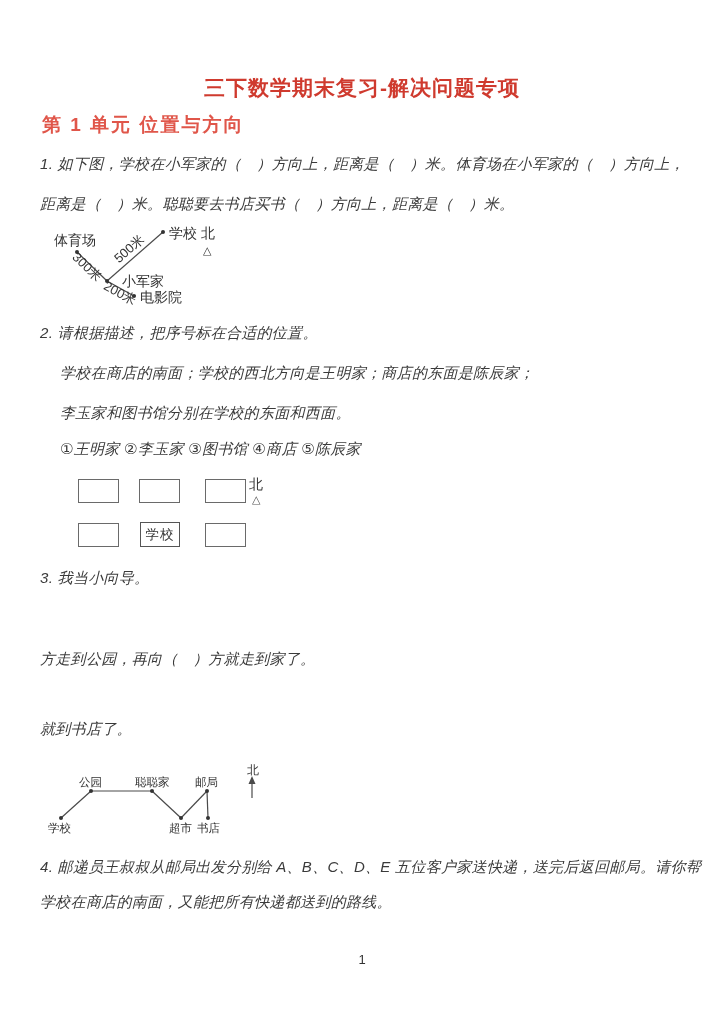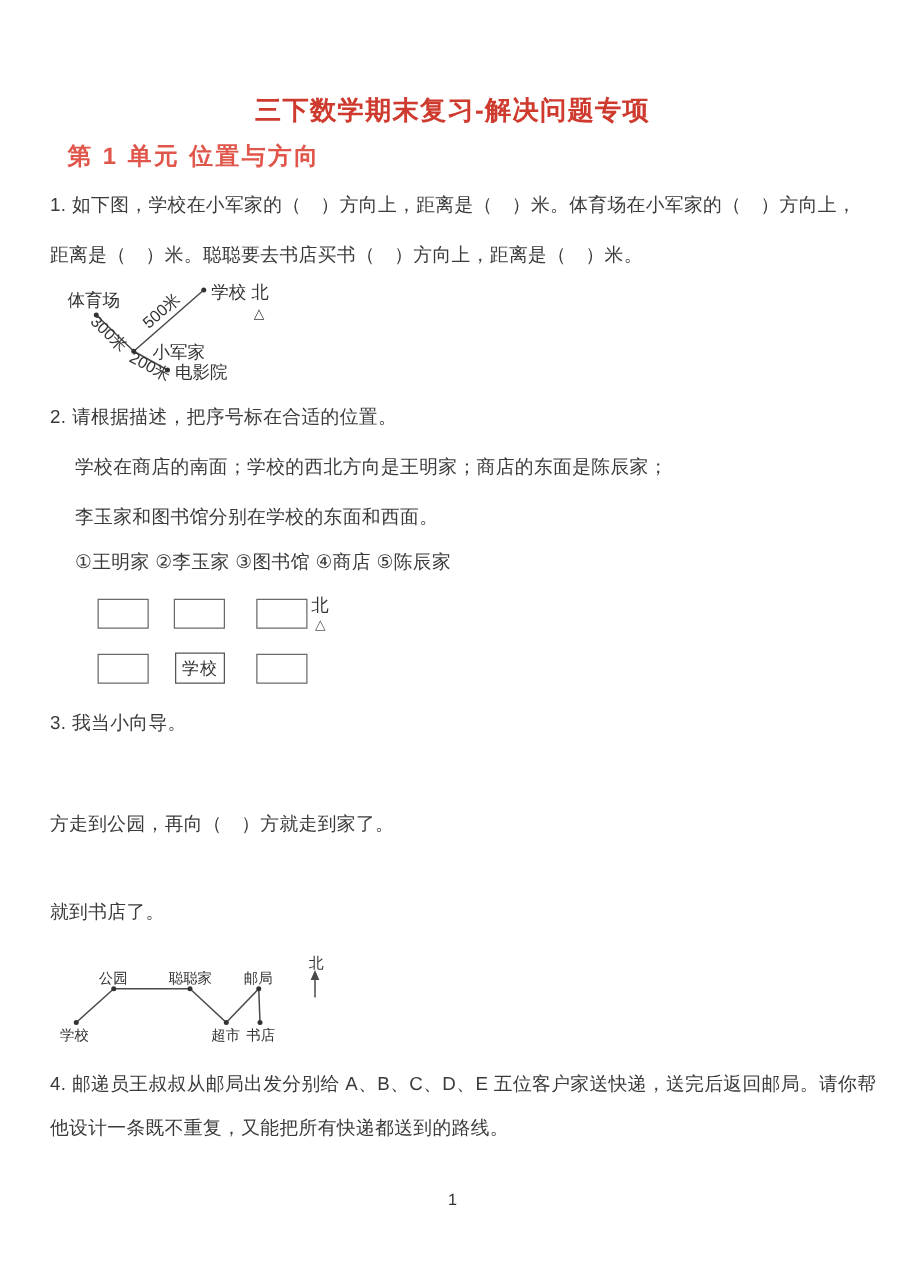--- a/index.html
+++ b/index.html
@@ -5,31 +5,31 @@
   html,body{margin:0;padding:0;background:#ffffff;}
   .page{
     position:relative;width:724px;height:1024px;background:#fff;overflow:hidden;
     font-family:"Liberation Sans","DejaVu Sans",sans-serif;
     color:var(--body-text,#3a3a3a);
     padding-left:32px;
   }
   .line{
     position:absolute;font-size:15px;letter-spacing:.3px;white-space:nowrap;
     color:var(--body-text,#3a3a3a);
+    font-style:italic;
   }
   .title{
     position:absolute;top:74px;left:0;width:724px;text-align:center;
     font-size:21px;font-weight:bold;letter-spacing:1px;
     color:var(--title-red,#cf3a2e);
   }
   .section{
     position:absolute;top:112px;left:42px;
     font-size:19px;font-weight:bold;letter-spacing:2px;
     color:var(--section-red,#e0564a);
-    margin-left:12px;
   }
   svg.diagram{position:absolute;overflow:visible;}
   svg.diagram line{stroke:var(--diagram-line,#4a4a4a);stroke-width:1.2;}
   svg.diagram circle{fill:#333;}
   svg.diagram text{fill:#333;font-family:"Liberation Sans","DejaVu Sans",sans-serif;}
   .grid{position:absolute;left:78px;top:478px;width:210px;height:72px;}
   .box{
     position:absolute;width:39px;height:22px;background:#fff;
     border:1.2px solid #6a6a6a;
   }
@@ -114,16 +114,16 @@
     <text x="100" y="31" font-size="11.5">聪聪家</text>
     <text x="134" y="77" font-size="11.5">超市</text>
     <text x="160" y="31" font-size="11.5">邮局</text>
     <text x="162" y="77" font-size="11.5">书店</text>
     <text x="212" y="19" font-size="12">北</text>
     <line x1="217" y1="43" x2="217" y2="27"></line>
     <polygon points="213.5,29 217,21 220.5,29" fill="#4a4a4a"></polygon>
   </svg>
 
   <div class="line" style="top:858px;left:40px">4. 邮递员王叔叔从邮局出发分别给 A、B、C、D、E 五位客户家送快递，送完后返回邮局。请你帮</div>
-  <div class="line" style="top:893px;left:40px">他设计一条既不重复，又能把所有快递都送到的路线。</div>
+  <div class="line" style="top:893px;left:40px">学校在商店的南面，又能把所有快递都送到的路线。</div>
 
   <div class="page-num">1</div>
 </div>
 
 </body></html>

